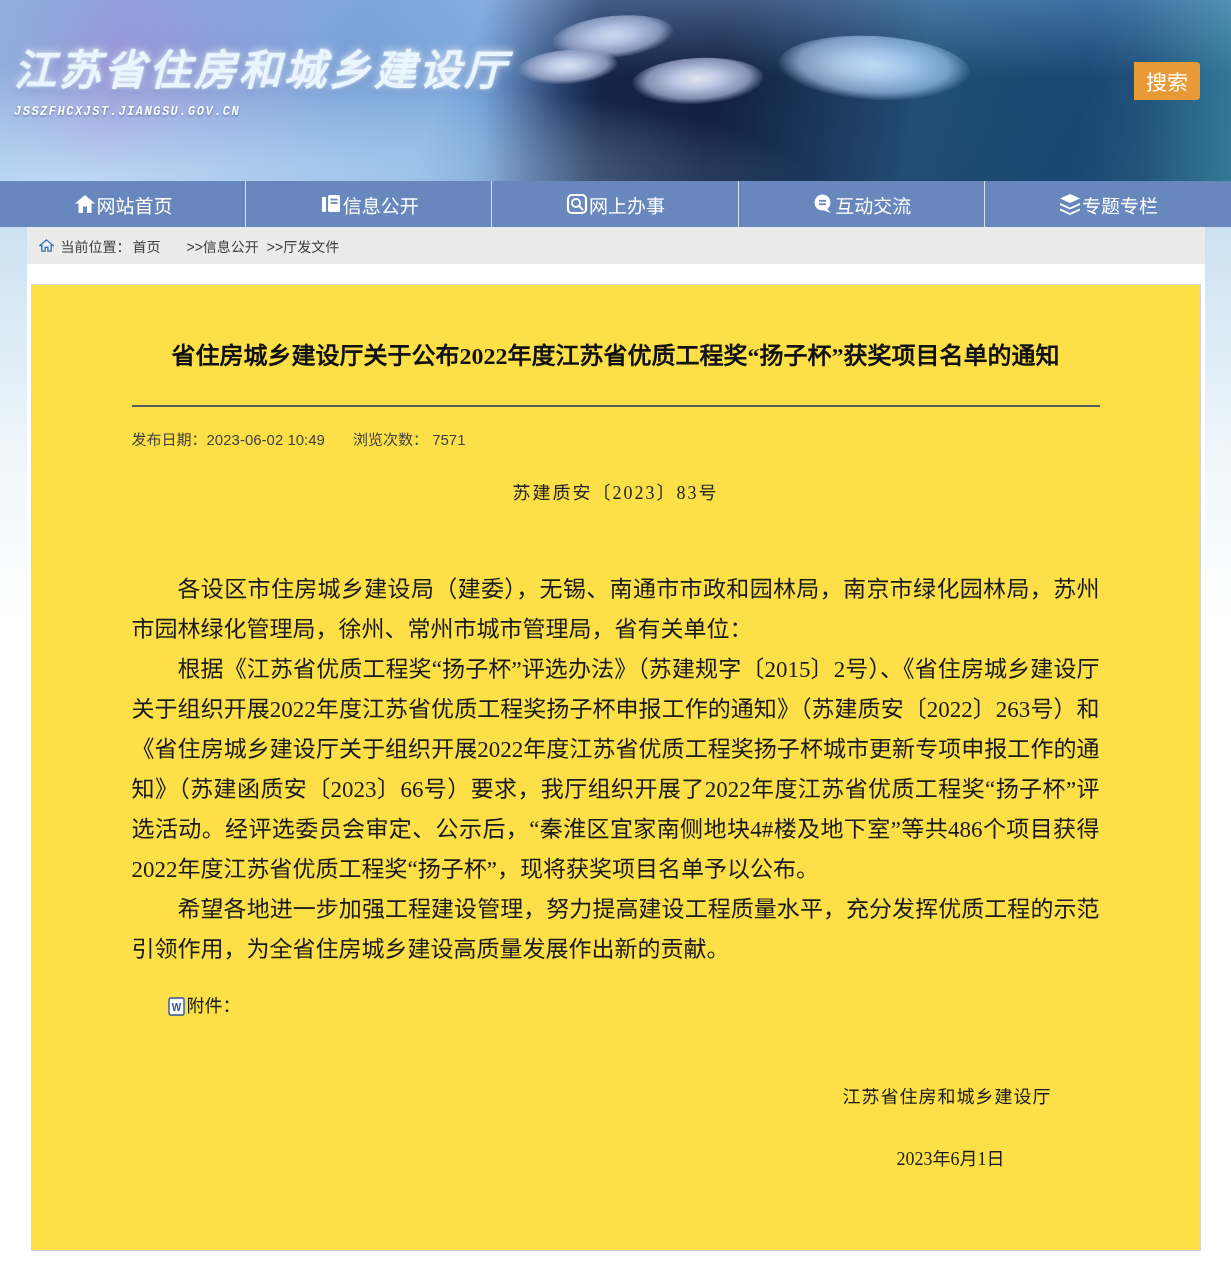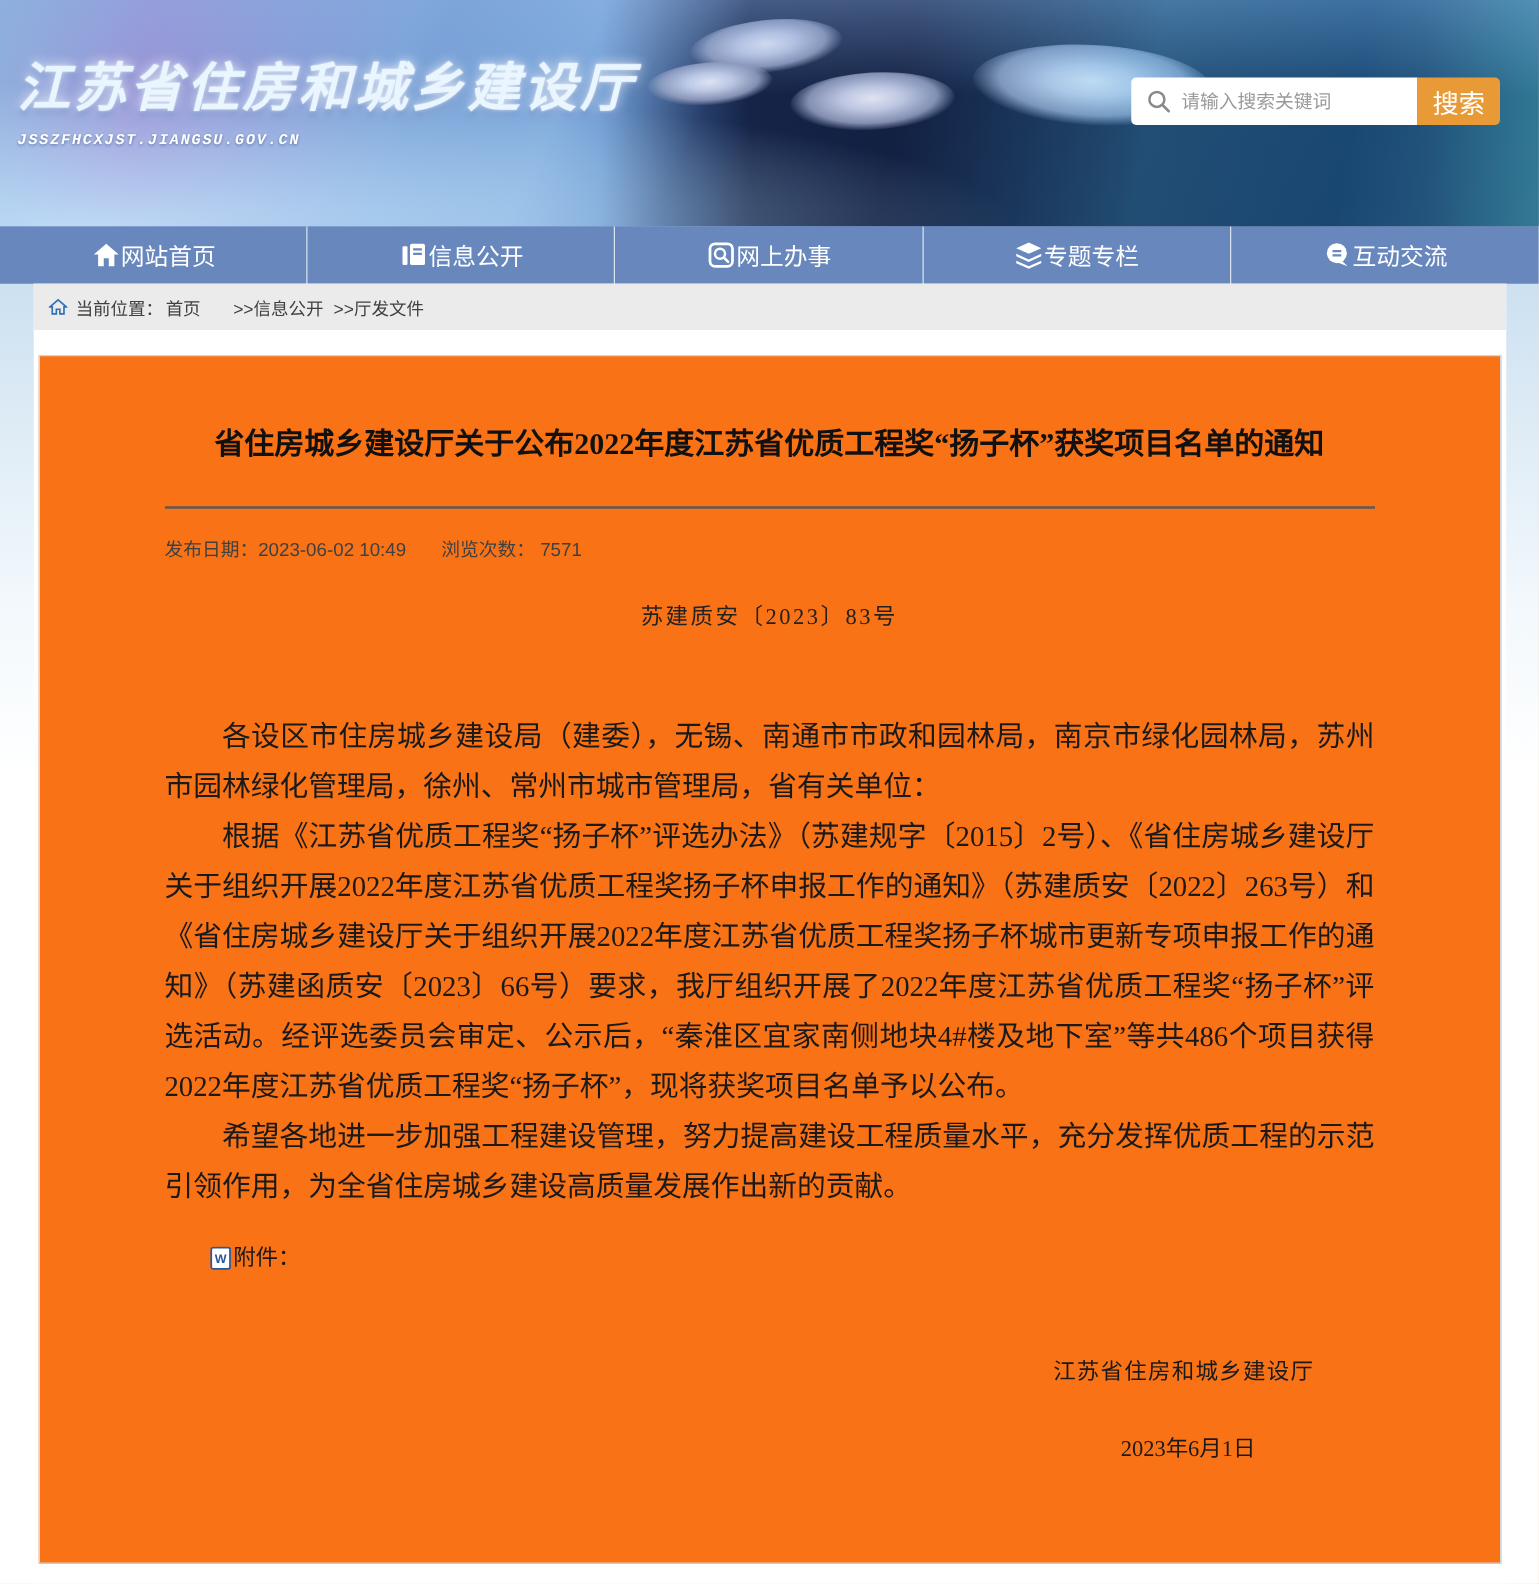--- a/index.html
+++ b/index.html
@@ -59,21 +59,21 @@
   .main-wrap { width:1178px; margin:0 auto; background:#ffffff; min-height:1040px; padding-bottom:1px; }
   .breadcrumb { height:37px; background:#EBEBEB; display:flex; align-items:center; padding-left:12px;
     font-size:14px; color:#404040; }
   .breadcrumb .icon { display:flex; align-items:center; margin-right:7px; }
   .bc-prefix { margin-right:2px; }
   .bc-item { cursor:pointer; }
   .bc-item.first { margin-right:18px; }
   .bc-item + .bc-item { margin-left:8px; }
 
   
-  .doc-panel { width:1170px; margin:20px auto 12px; background:#f97316; border:1px solid #D4D4D4;
+  .doc-panel { width:1170px; margin:20px auto 12px; background:#fde047; border:1px solid #D4D4D4;
     min-height:964px; padding:52px 100px 80px;
     font-family:"Liberation Serif", serif; color:#1a1a1a; }
   .doc-title { font-size:24px; line-height:38px; font-weight:bold; text-align:center;
     max-width:955px; margin:0 auto; color:#111;
     font-family:"Liberation Serif", serif; }
   .title-rule { height:2px; background:#595959; border:none; margin-top:30px; }
   .meta-line { margin-top:21px; text-align:left; font-size:15px; color:#404040;
     font-family:"Liberation Sans", sans-serif; }
   .meta-line .gap { display:inline-block; width:28px; }
   .doc-number { margin-top:29px; text-align:center; font-size:18px; letter-spacing:2px; color:#222; }
@@ -96,27 +96,20 @@
     <div class="dome d3"></div>
     <div class="dome d4"></div>
   </div>
   <div class="hdr-streaks"></div>
   <div class="hdr-content">
     <div class="logo-block">
       <div class="site-title">江苏省住房和城乡建设厅</div>
       <div class="site-url">JSSZFHCXJST.JIANGSU.GOV.CN</div>
     </div>
     <div class="search-box">
-      <div class="search-input-wrap">
-        <svg width="20" height="20" viewBox="0 0 20 20">
-          <circle cx="8.5" cy="8.5" r="6" fill="none" stroke="#8a8a8a" stroke-width="2"></circle>
-          <line x1="13" y1="13" x2="18" y2="18" stroke="#8a8a8a" stroke-width="2" stroke-linecap="round"></line>
-        </svg>
-        <input class="search-input" type="text" placeholder="请输入搜索关键词" style="">
-      </div>
       <button class="search-btn">搜索</button>
     </div>
   </div>
 </header>
 
 <nav class="main-nav">
   <div class="nav-item">
     <span class="icon">
       <svg width="24" height="24" viewBox="0 0 24 24">
           <path d="M12 3 L22 11.5 H18.5 V21 H14 V14.5 H10 V21 H5.5 V11.5 H2 Z" fill="#fff"></path>
@@ -141,37 +134,37 @@
         <rect x="3" y="3" width="18" height="18" rx="4" fill="none" stroke="#fff" stroke-width="2.2"></rect>
         <circle cx="11" cy="11" r="4" fill="none" stroke="#fff" stroke-width="2"></circle>
         <line x1="14" y1="14" x2="17.5" y2="17.5" stroke="#fff" stroke-width="2" stroke-linecap="round"></line>
       </svg>
     </span>
     <span>网上办事</span>
   </div>
   <div class="nav-item">
     <span class="icon">
       <svg width="24" height="24" viewBox="0 0 24 24">
-        <path d="M12 2 L22 6.5 L12 11 L2 6.5 Z" fill="#fff"></path>
-        <path d="M2 11 L12 15.5 L22 11 L22 13 L12 17.5 L2 13 Z" fill="#fff"></path>
-        <path d="M2 16.5 L12 21 L22 16.5 L22 18.5 L12 23 L2 18.5 Z" fill="#fff"></path>
-      </svg>
-    </span>
-    <span>专题专栏</span>
-  </div>
-  <div class="nav-item">
-    <span class="icon">
-      <svg width="24" height="24" viewBox="0 0 24 24">
         <circle cx="11.5" cy="10.5" r="8" fill="#fff"></circle>
         <path d="M15 16 L20 21 L12 18 Z" fill="#fff"></path>
         <line x1="8" y1="8.8" x2="15" y2="8.8" stroke="#6787BD" stroke-width="1.8"></line>
         <line x1="8" y1="12.2" x2="15" y2="12.2" stroke="#6787BD" stroke-width="1.8"></line>
       </svg>
     </span>
     <span>互动交流</span>
+  </div>
+  <div class="nav-item">
+    <span class="icon">
+      <svg width="24" height="24" viewBox="0 0 24 24">
+        <path d="M12 2 L22 6.5 L12 11 L2 6.5 Z" fill="#fff"></path>
+        <path d="M2 11 L12 15.5 L22 11 L22 13 L12 17.5 L2 13 Z" fill="#fff"></path>
+        <path d="M2 16.5 L12 21 L22 16.5 L22 18.5 L12 23 L2 18.5 Z" fill="#fff"></path>
+      </svg>
+    </span>
+    <span>专题专栏</span>
   </div>
 </nav>
 
 <div class="main-wrap">
 
   <div class="breadcrumb">
     <span class="icon">
       <svg width="15" height="15" viewBox="0 0 16 16">
         <path d="M8 2 L15 8 H13 V14 H9.5 V10 H6.5 V14 H3 V8 H1 Z" fill="none" stroke="#2e6fb7" stroke-width="1.4"></path>
       </svg>

